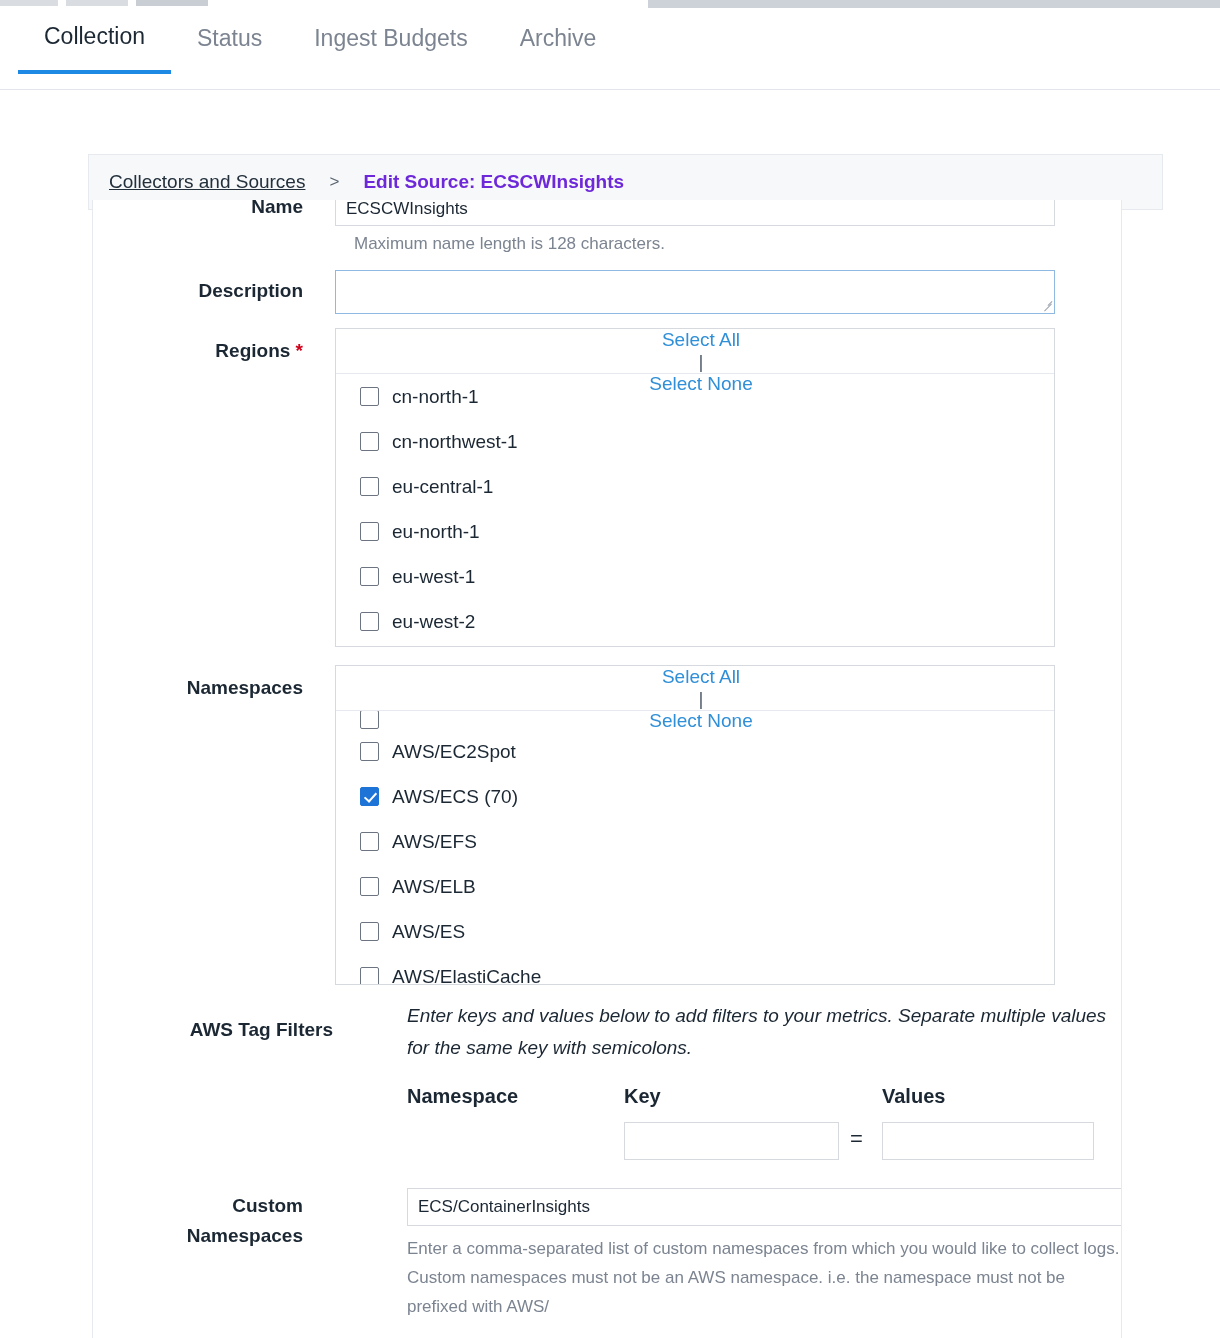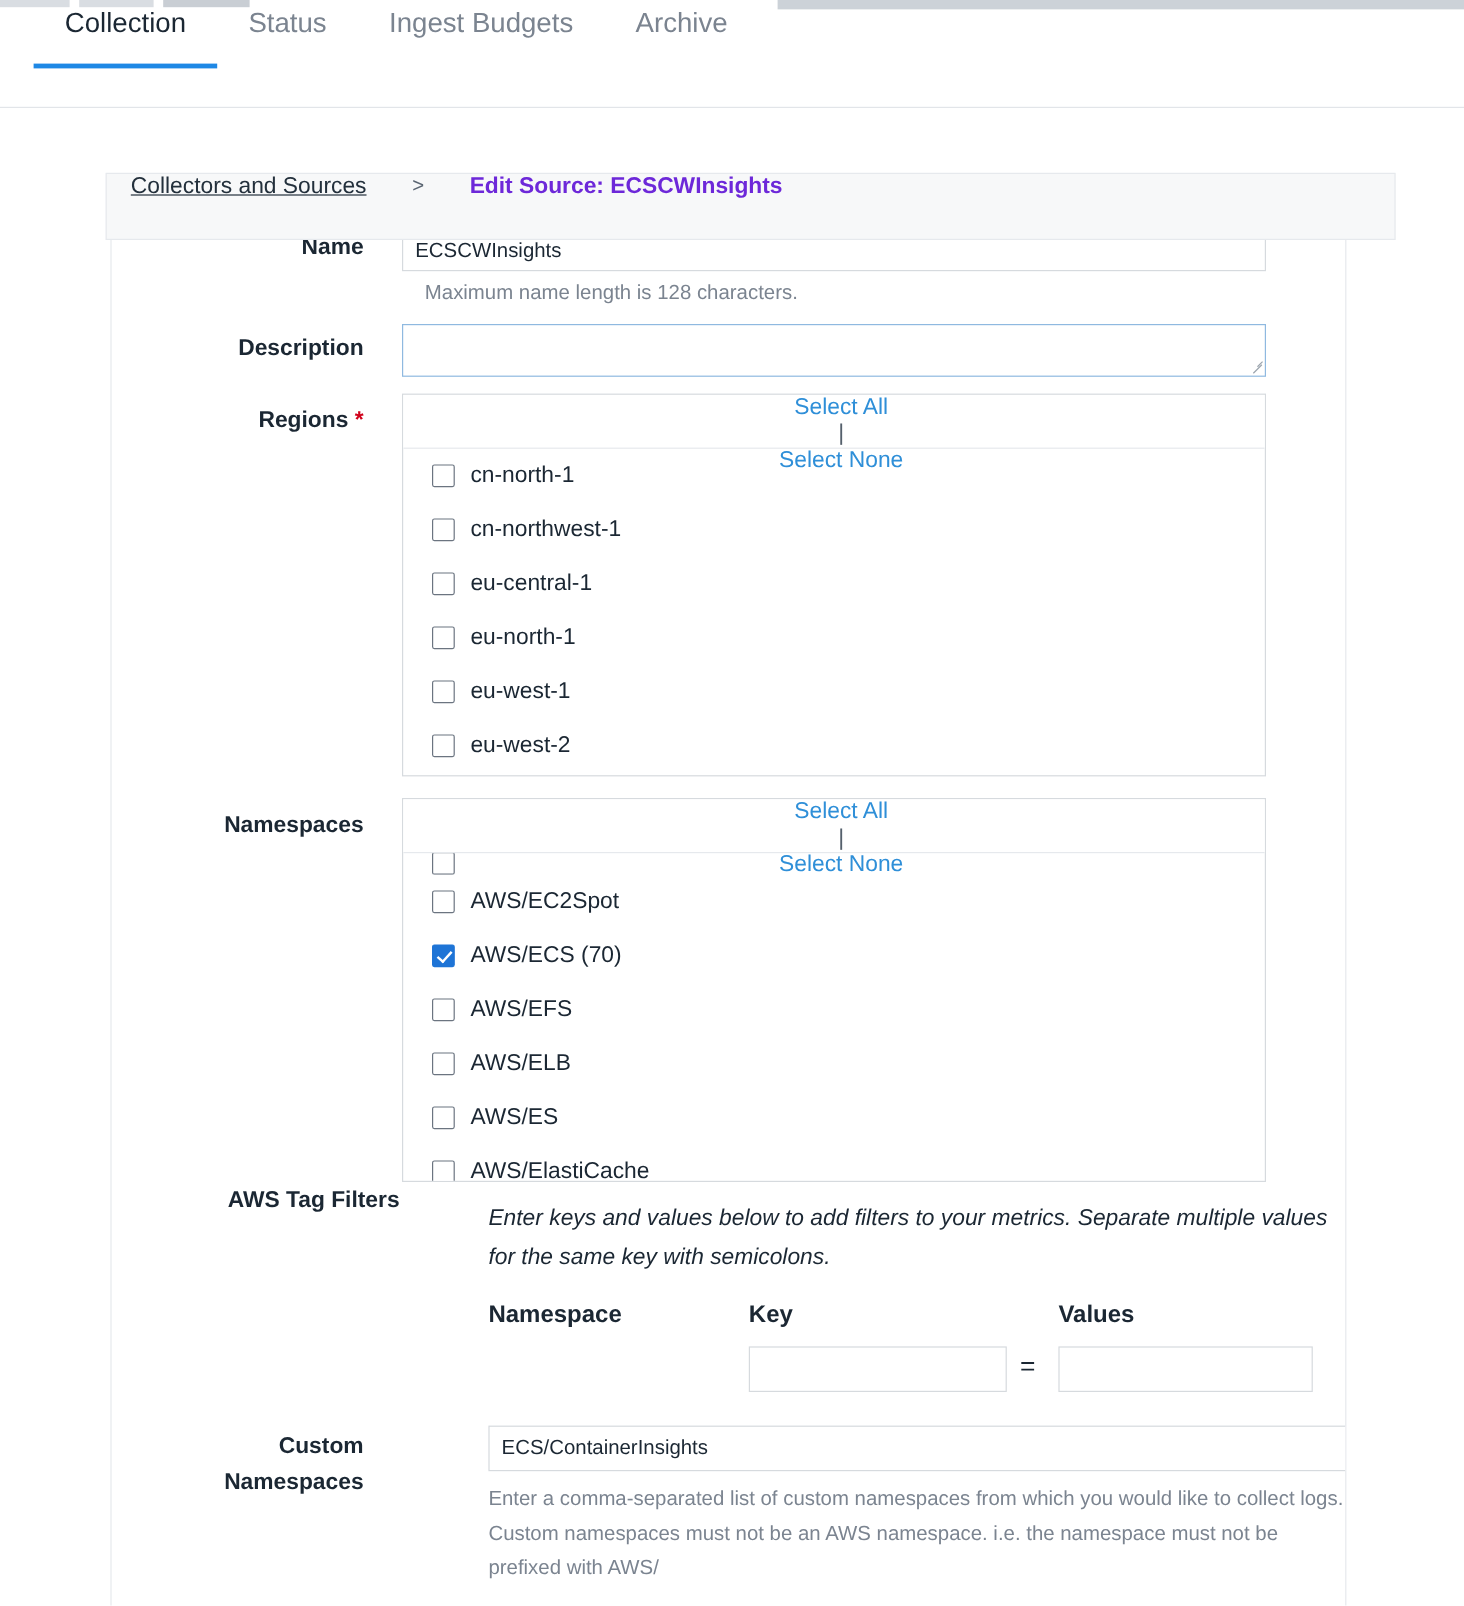--- a/index.html
+++ b/index.html
@@ -20,21 +20,21 @@
   .top-tab-b { position: absolute; top: 0; left: 66px; width: 62px; height: 6px; background: #d9dde2; }
   .top-tab-c { position: absolute; top: 0; left: 136px; width: 72px; height: 6px; background: #c9ced4; }
   .top-tab-d { position: absolute; top: 0; left: 648px; width: 572px; height: 8px; background: #ccd2d8; }
 
   
   .tabbar {
     position: absolute; top: 8px; left: 0; width: 1220px; height: 82px;
     background: #ffffff;
     border-bottom: 1px solid #e2e5e9;
   }
-  .tabs { display: flex; align-items: flex-start; height: 82px; padding-left: 28px; }
+  .tabs { display: flex; align-items: center; height: 82px; padding-left: 18px; }
   .tab {
     font-size: 23px;
     color: #7b8490;
     padding: 0 26px 22px 26px;
     cursor: pointer;
     white-space: nowrap;
     line-height: 1;
   }
   .tab.active {
     color: #1b2733;
@@ -44,27 +44,27 @@
   
   .panel {
     position: absolute;
     top: 90px; left: 20px;
     width: 1200px; height: 1248px;
     background: #ffffff;
     overflow: hidden;
   }
 
   .breadcrumb-bar {
-    position: absolute; top: 54px; left: 68px;
+    position: absolute; top: 64px; left: 68px;
     width: 1075px; height: 56px;
     background: #f7f8f9;
     border: 1px solid #e6e9ed;
-    display: flex; 
+    display: flex; align-items: center;
     padding-left: 20px;
-    gap: 30px;
+    gap: 16px;
   }
   .crumb-link {
     font-size: 19px; color: #23303c; text-decoration: underline; cursor: pointer;
   }
   .crumb-sep { font-size: 17px; color: #5a6572; padding: 0 8px; }
   .crumb-current { font-size: 19px; color: #6d28d9; font-weight: bold; }
 
   
   .form-card {
     position: absolute; top: 110px; left: 72px;
@@ -315,21 +315,21 @@
       <div class="opt">
         <span class="cb"></span>
         <span>AWS/ES</span>
       </div>
       <div class="opt">
         <span class="cb"></span>
         <span>AWS/ElastiCache</span>
       </div>
     </div>
 
-    <div class="lbl" style="left:0px; top:790px; width:240px;">AWS Tag Filters</div>
+    <div class="lbl" style="left:0px; top:819px; width:240px;">AWS Tag Filters</div>
     <div class="tagdesc" style="top:800px;font-style:italic;">Enter keys and values below to add filters to your metrics. Separate multiple values for the same key with semicolons.</div>
 
     <div class="colhead" style="left:314px; top:885px;">Namespace</div>
     <div class="colhead" style="left:531px; top:885px;">Key</div>
     <div class="colhead" style="left:789px; top:885px;">Values</div>
 
 
     <input class="txtinput" style="left: 531px; top: 922px; width: 215px;" value="">
     <div class="eq" style="left:757px; top:926px;">=</div>
     <input class="txtinput" style="left: 789px; top: 922px; width: 212px;" value="">

